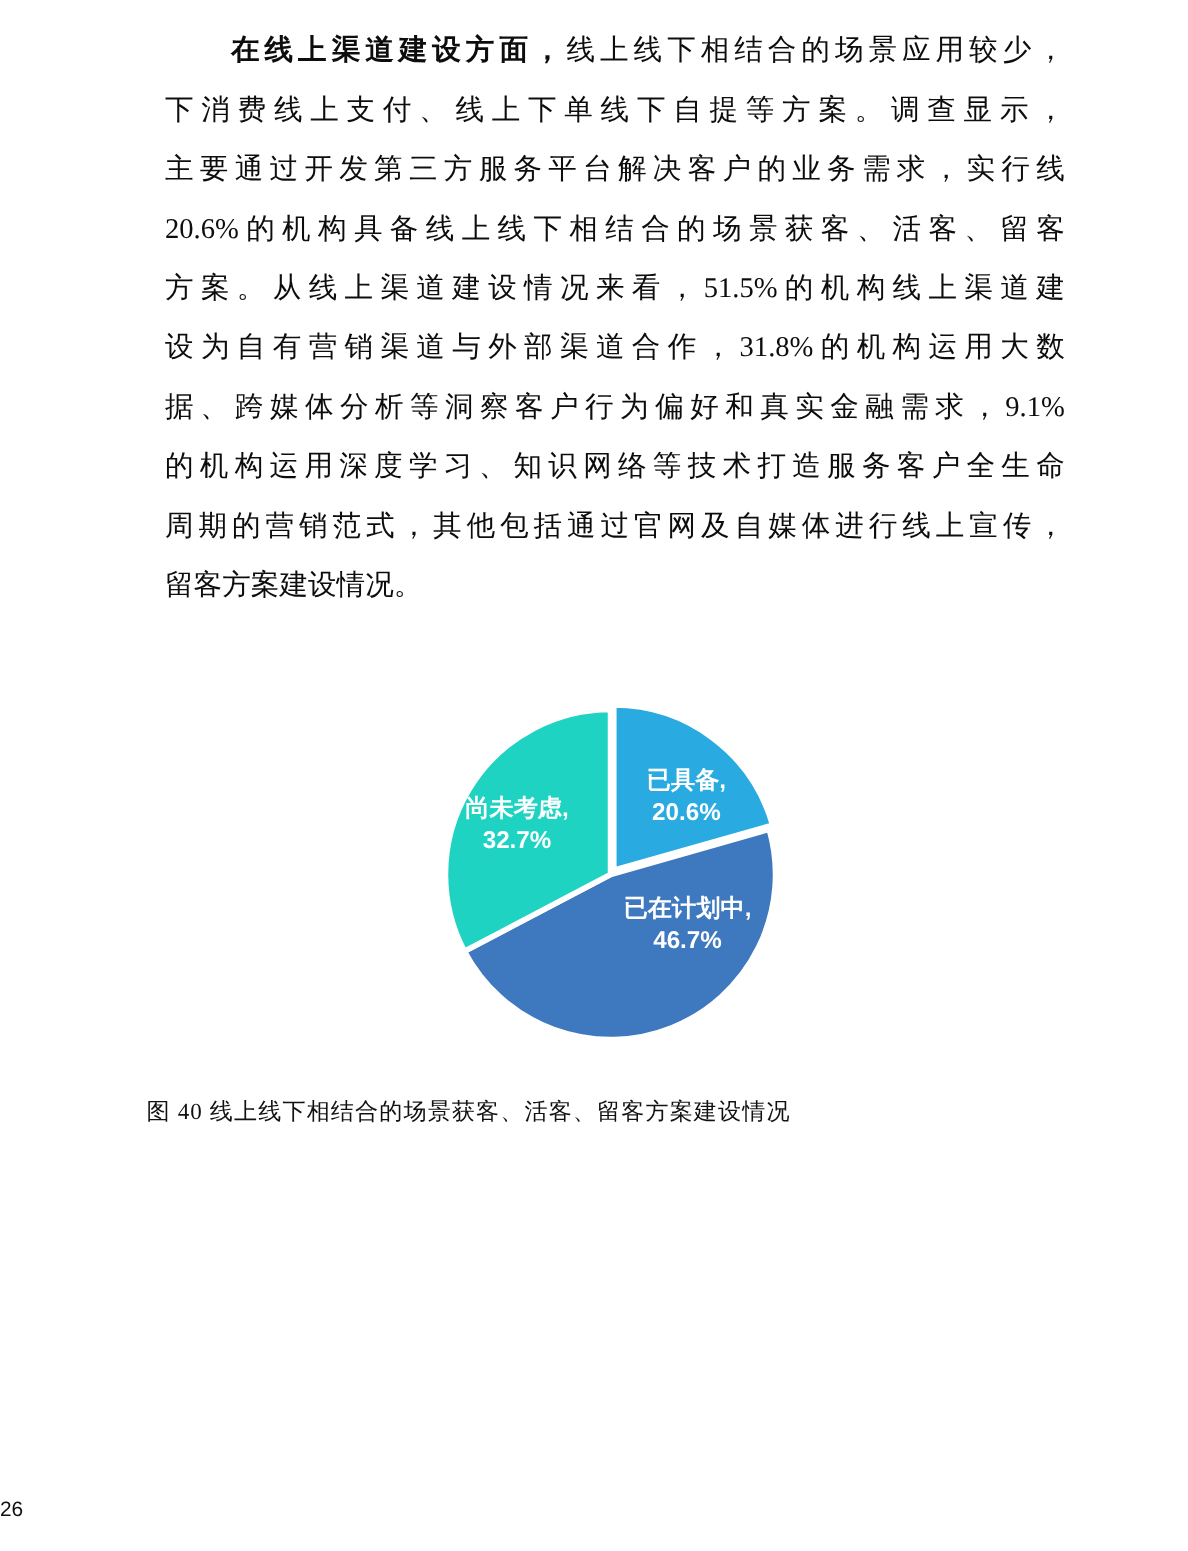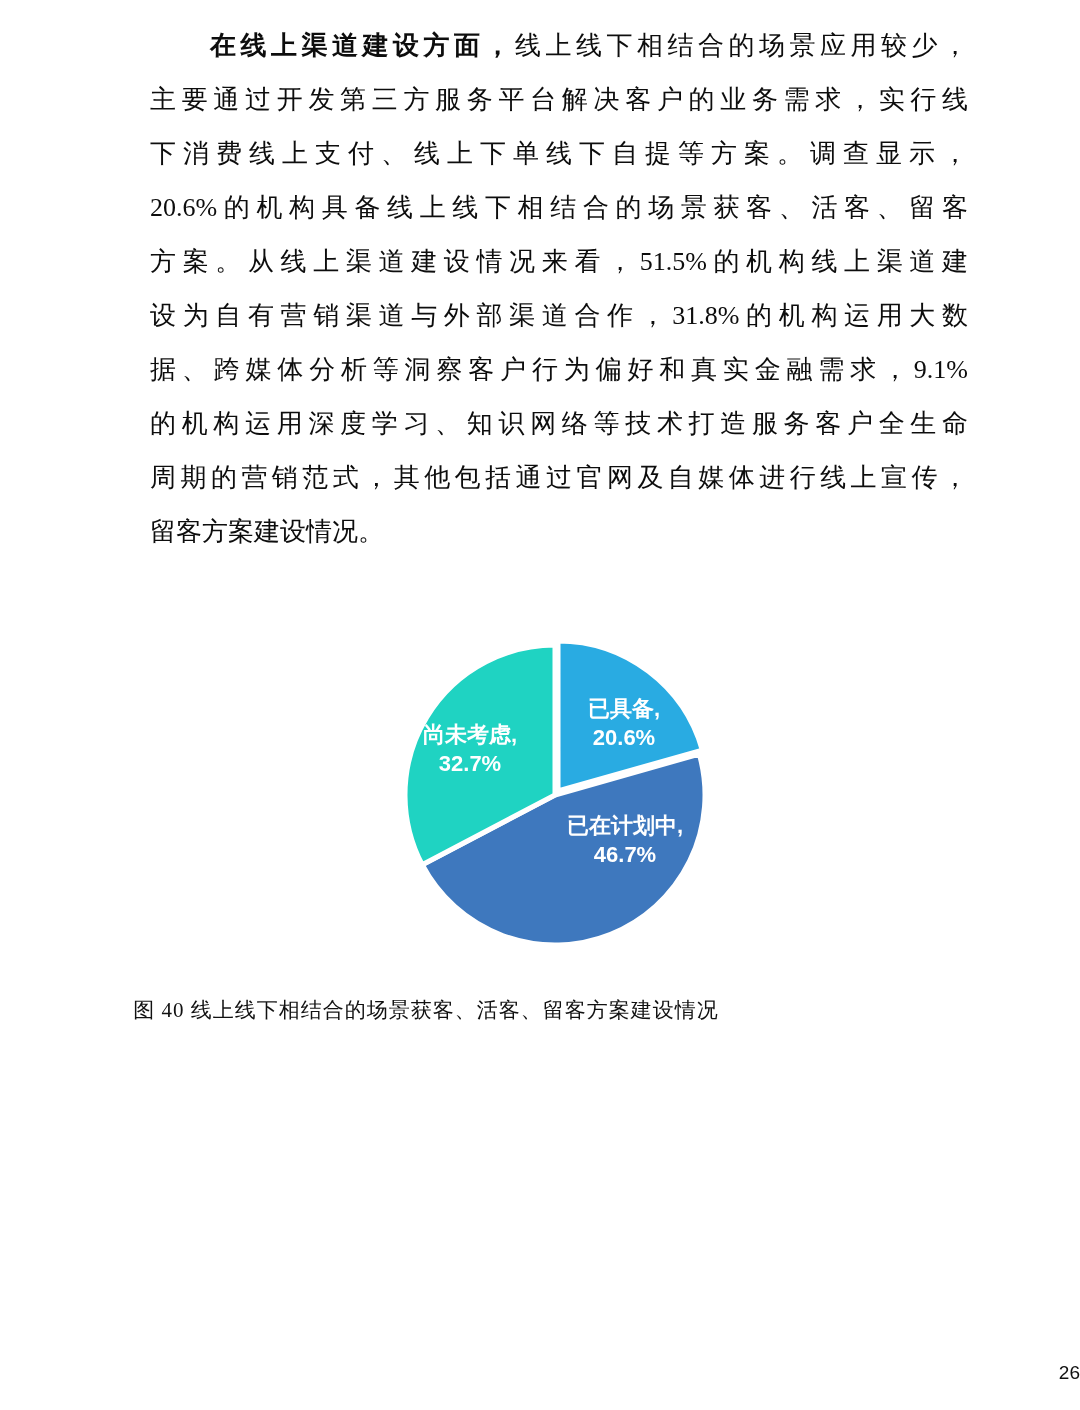--- a/index.html
+++ b/index.html
@@ -19,31 +19,31 @@
   #pie-wrap{position:absolute;left:385px;top:625px;width:340px;height:340px;text-align:right;}
   .pie-label{
     font-family:"Liberation Sans","DejaVu Sans",sans-serif;
     font-weight:700;font-size:22px;fill:#ffffff;
   }
   .caption{
     position:absolute;left:0;top:996px;width:852px;text-align:center;
     font-size:21px;color:#111111;letter-spacing:1px;
   }
   .pagenum{
-    position:absolute;left:0;top:1362px;width:1080px;text-align:right;
+    position:absolute;left:0;top:1362px;width:1080px;text-align:left;
     font-size:19px;font-family:"Liberation Sans","DejaVu Sans",sans-serif;color:#111111;
   }
 </style>
 </head>
 <body>
 
 <div class="para" id="paragraph">
     <div class="tline first"><span class="lead">在线上渠道建设方面，</span><span>线上线下相结合的场景应用较少，</span></div>
+    <div class="tline"><span>下消费线上支付、线上下单线下自提等方案。调查显示，</span></div>
     <div class="tline"><span>主要通过开发第三方服务平台解决客户的业务需求，实行线</span></div>
-    <div class="tline"><span>下消费线上支付、线上下单线下自提等方案。调查显示，</span></div>
     <div class="tline"><span>20.6%的机构具备线上线下相结合的场景获客、活客、留客</span></div>
     <div class="tline"><span>方案。从线上渠道建设情况来看，51.5%的机构线上渠道建</span></div>
     <div class="tline"><span>设为自有营销渠道与外部渠道合作，31.8%的机构运用大数</span></div>
     <div class="tline"><span>据、跨媒体分析等洞察客户行为偏好和真实金融需求，9.1%</span></div>
     <div class="tline"><span>的机构运用深度学习、知识网络等技术打造服务客户全生命</span></div>
     <div class="tline"><span>周期的营销范式，其他包括通过官网及自媒体进行线上宣传，</span></div>
     <div class="tline last"><span>留客方案建设情况。</span></div>
   </div>
 
 <div id="pie-wrap">

